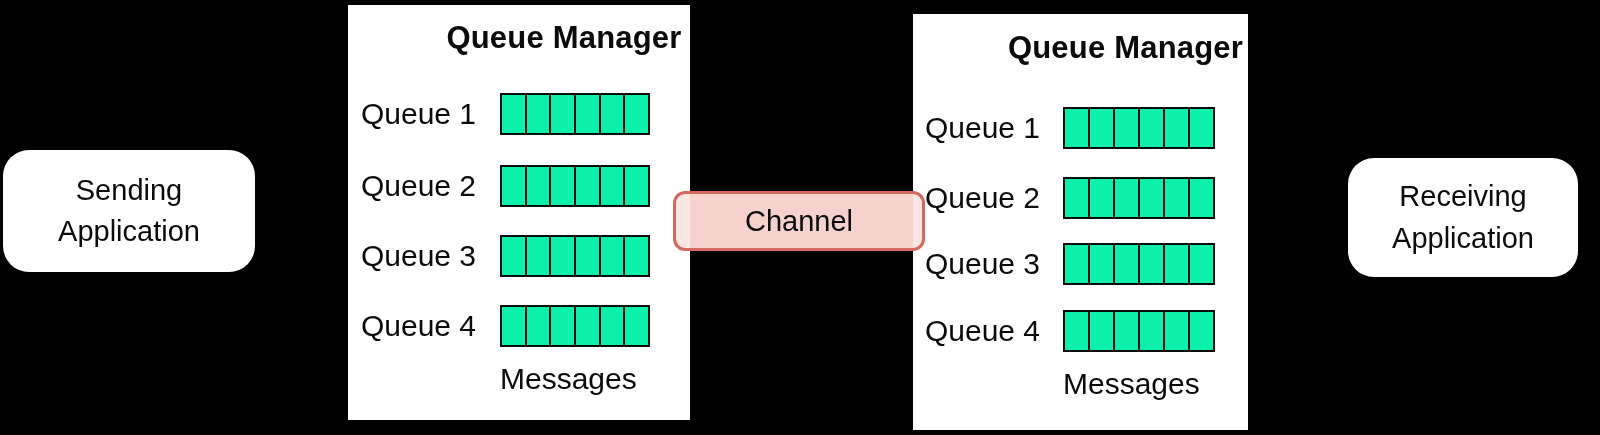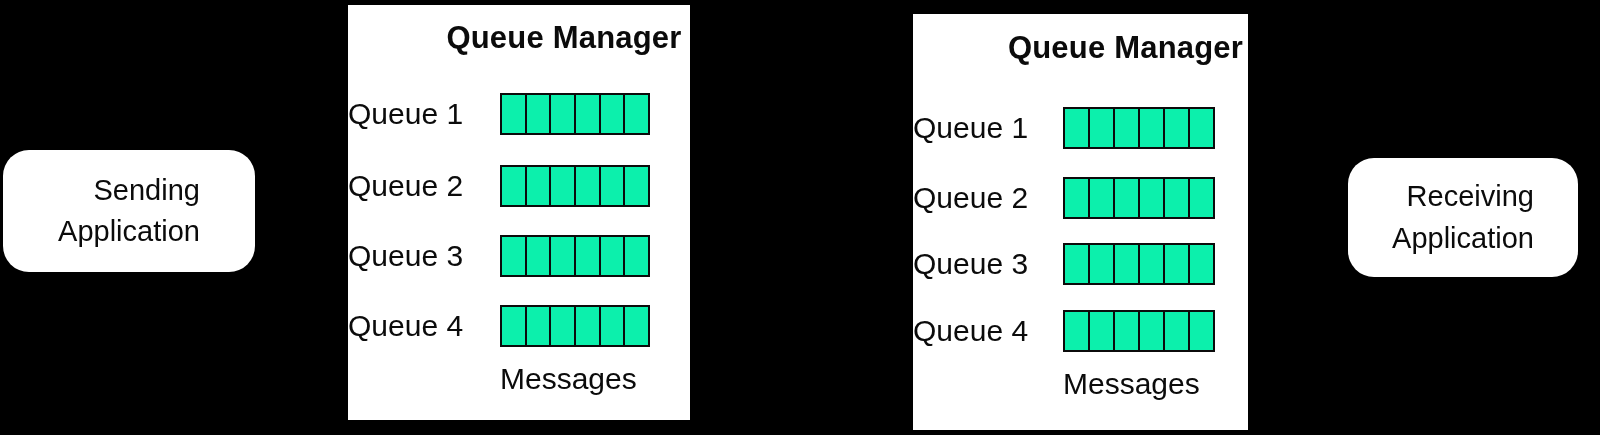--- a/index.html
+++ b/index.html
@@ -5,21 +5,21 @@
   html,body{margin:0;padding:0;background:#000;}
   .stage{
     position:relative;width:1600px;height:435px;overflow:hidden;
     background:var(--bg,#000);
     font-family:"Liberation Sans", sans-serif;
     color:var(--text,#000);
   }
   
   .app-node{
     position:absolute;background:var(--box-bg,#fff);border-radius:26px;
-    display:flex;align-items:center;justify-content:center;text-align:right;
+    display:flex;align-items:center;justify-content:center;text-align:center;
     font-size:29px;line-height:1.42;white-space:pre-line;color:var(--text,#000);
   }
   #sending{left:3px;top:150px;width:252px;height:122px;}
   #receiving{left:1348px;top:158px;width:230px;height:119px;}
 
   
   .qm-box{position:absolute;background:var(--box-bg,#fff);}
   #qm-left{left:348px;top:5px;width:342px;height:415px;}
   #qm-right{left:913px;top:14px;width:335px;height:416px;}
 
@@ -29,21 +29,21 @@
   }
   #qm-left .qm-title{top:15px;}
   #qm-right .qm-title{top:16px;}
 
   .qrow{
     position:absolute;left:0;display:flex;align-items:center;height:42px;
   }
   #qm-left .qrow{width:calc(100% - 40px);}
   #qm-right .qrow{width:calc(100% - 33px);}
   .qlabel{
-    flex:1;text-align:left;font-size:30px;padding-right:11px;white-space:nowrap;
+    flex:1;text-align:center;font-size:30px;padding-right:11px;white-space:nowrap;
   }
   .qbar{
     display:flex;height:42px;box-sizing:border-box;
     border:2.5px solid var(--cell-border,#000);
     background:var(--queue-green,#0cf0ac);flex:0 0 auto;
   }
   #qm-left .qbar{width:150px;}
   #qm-right .qbar{width:152px;}
   .cell{flex:1;border-right:2px solid var(--cell-border,#000);}
   .cell:last-child{border-right:none;}
@@ -119,20 +119,23 @@
           <div class="cell"></div>
           <div class="cell"></div>
           <div class="cell"></div>
           <div class="cell"></div>
         </div>
     </div>
 
     <div class="messages">Messages</div>
   </div>
 
+  <div id="channel">
+    <span>Channel</span>
+  </div>
 
   <div id="qm-right" class="qm-box">
     <div class="qm-title">Queue Manager</div>
 
     <div class="qrow" style="top:93px">
       <span class="qlabel">Queue 1</span>
       <div class="qbar">
           <div class="cell"></div>
           <div class="cell"></div>
           <div class="cell"></div>

